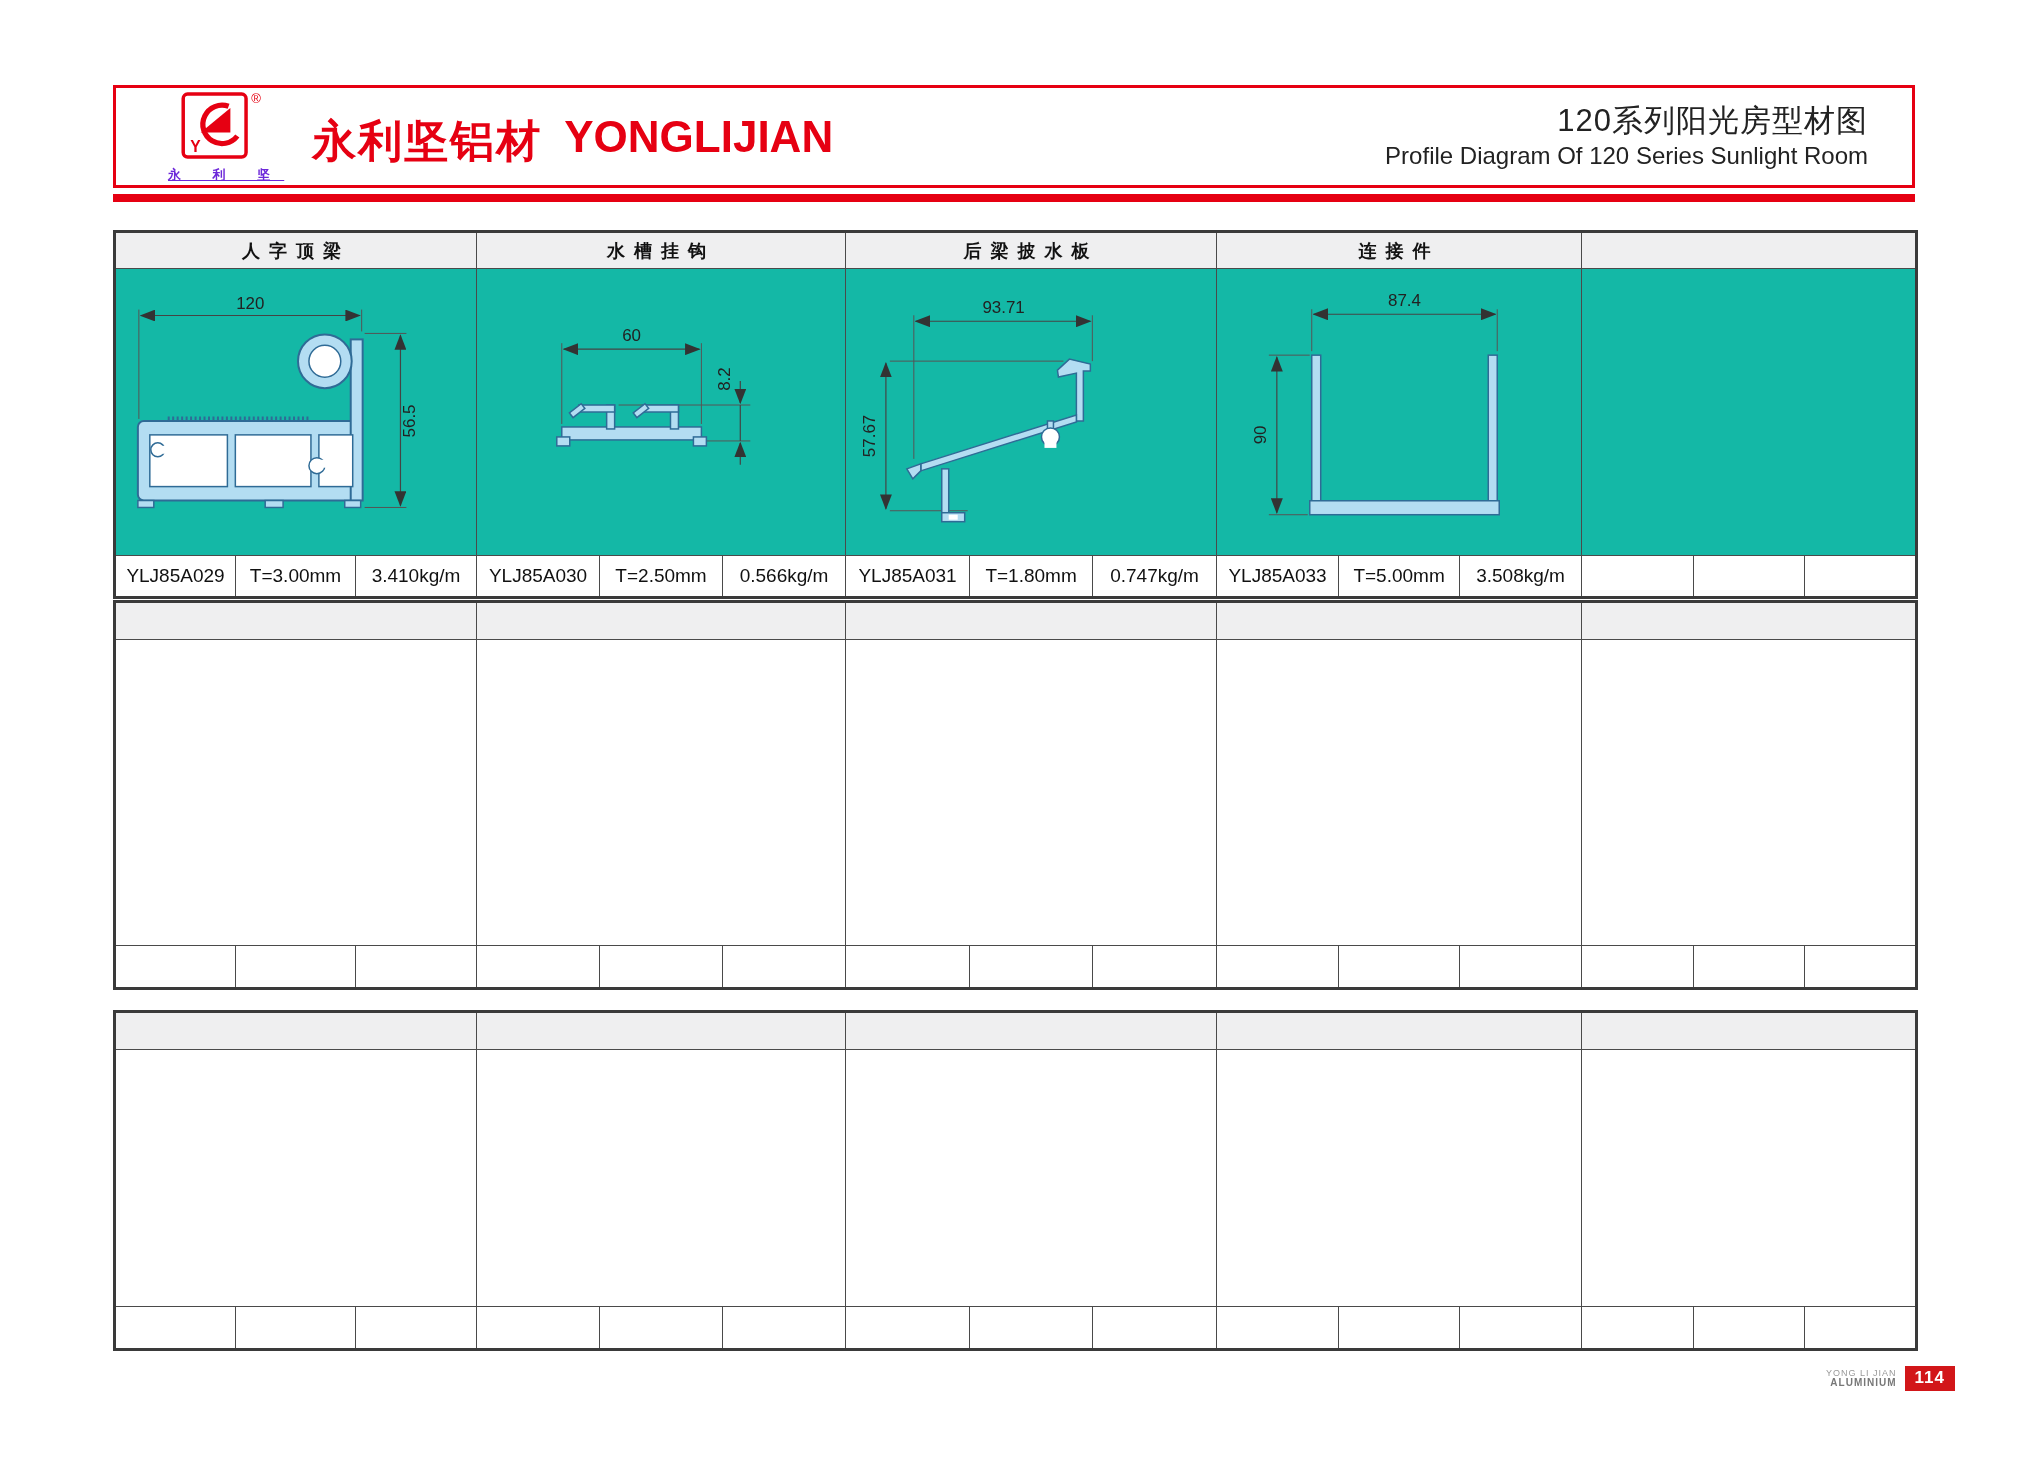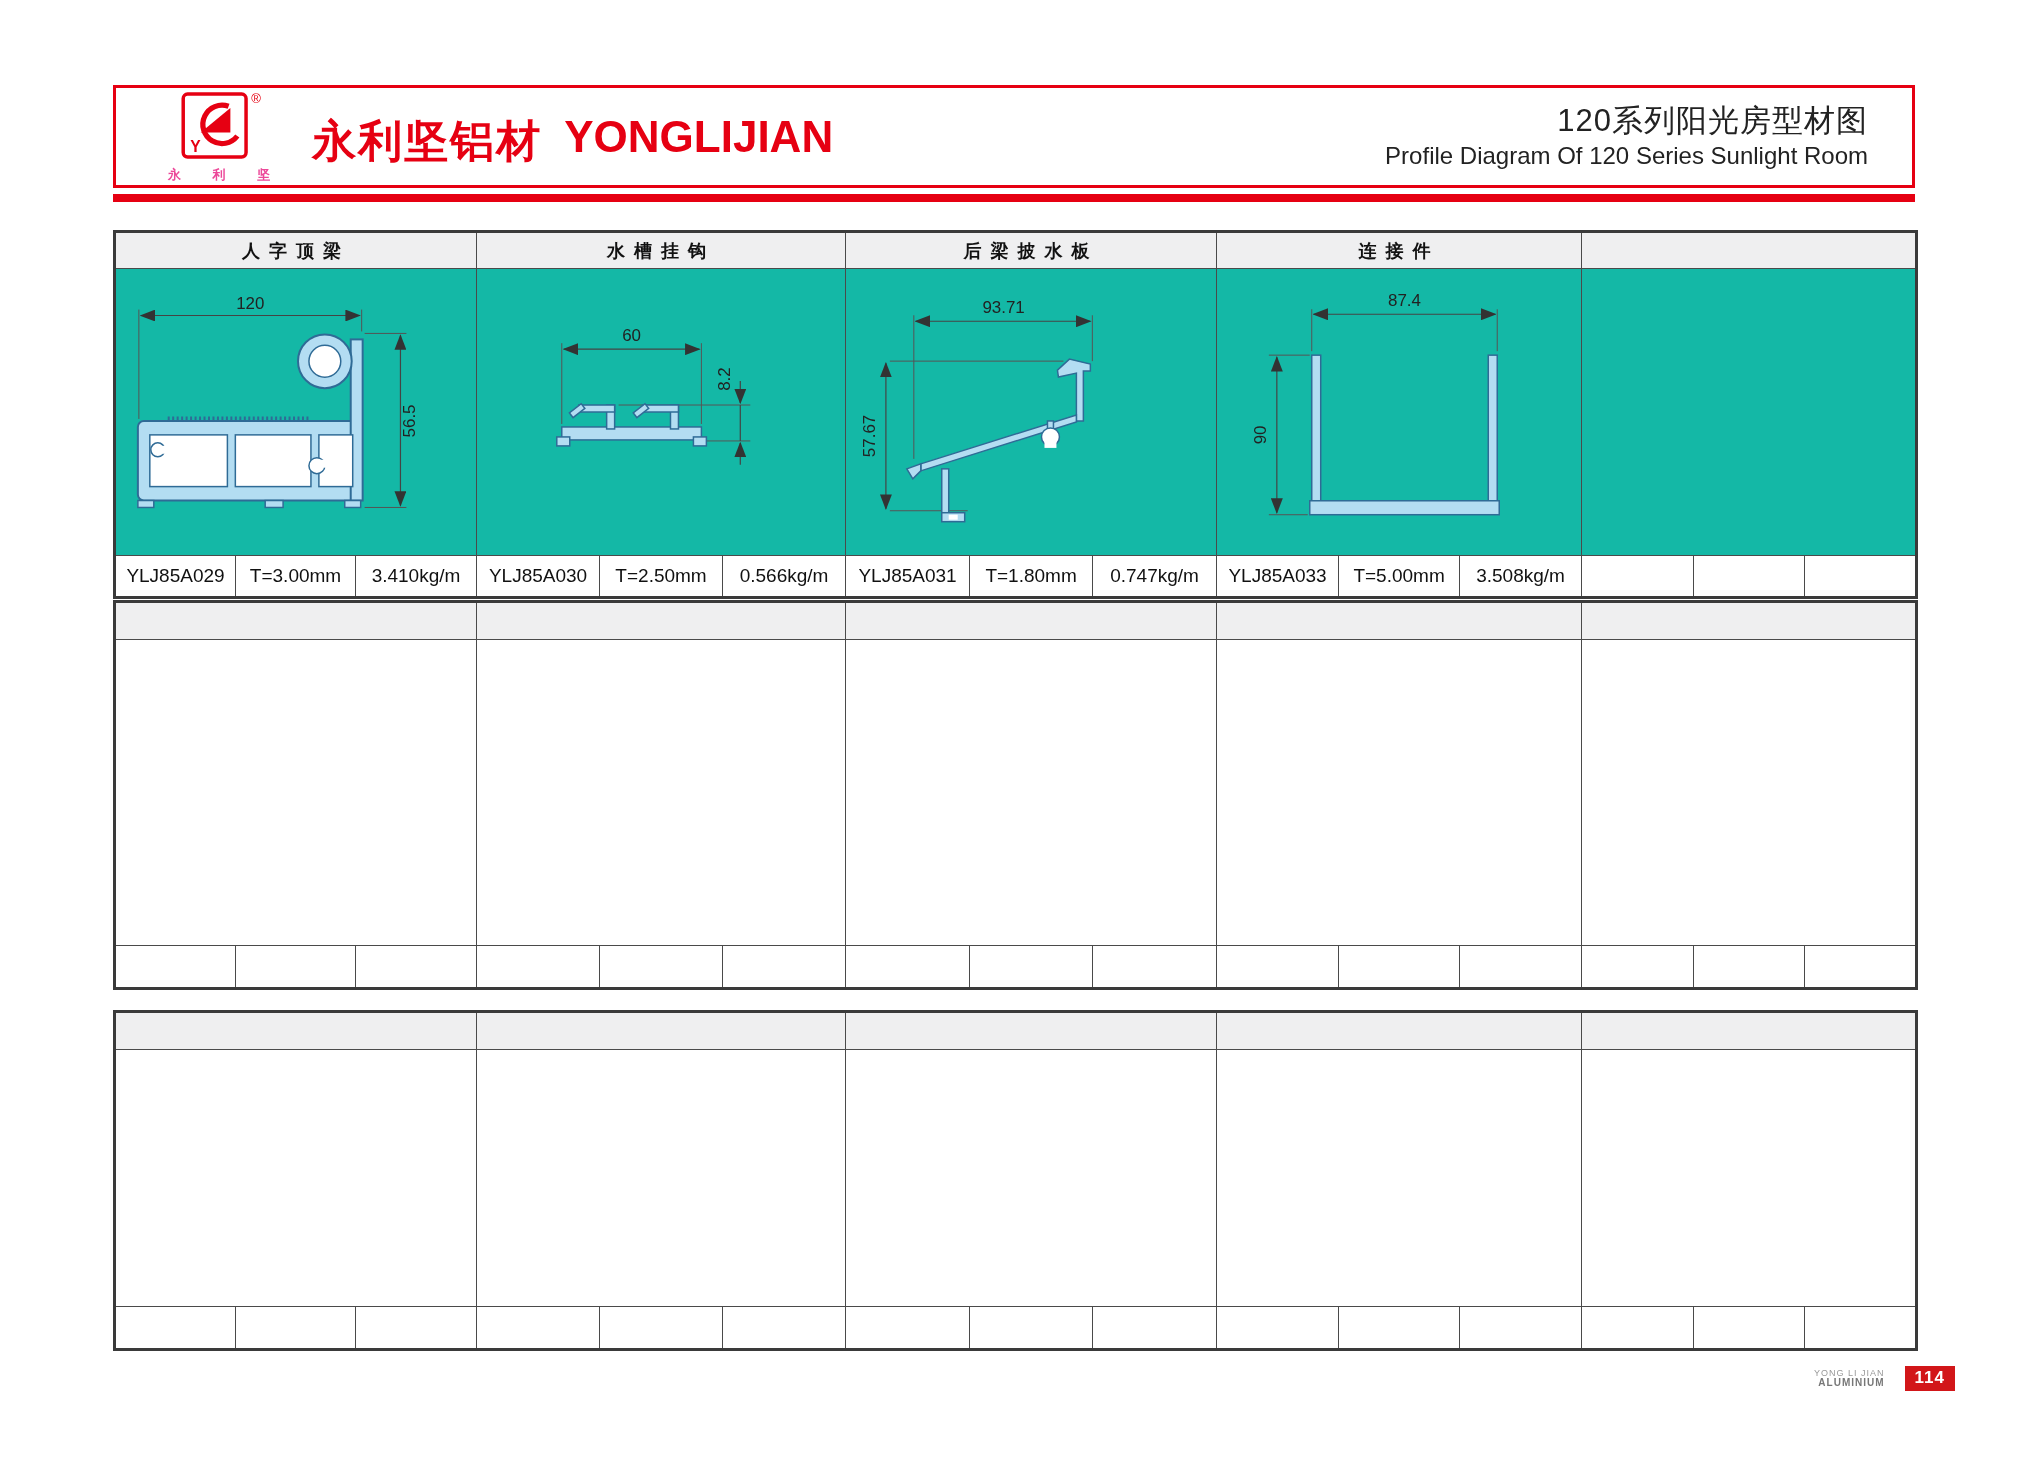--- a/index.html
+++ b/index.html
@@ -5,21 +5,21 @@
   * { margin:0; padding:0; box-sizing:border-box; }
   html,body { background:#ffffff; }
   body { font-family:"Liberation Sans", sans-serif; color:#222; }
   .page { position:relative; width:2027px; height:1457px; background:#fff; overflow:hidden; }
 
   
   .header-box { position:absolute; left:113px; top:85px; width:1802px; height:103px;
     border:3px solid #e60012; display:flex; align-items:center; }
   .red-bar { position:absolute; left:113px; top:194px; width:1802px; height:8px; background:#e60012; }
   .logo-wrap { display:flex; flex-direction:column; align-items:center; margin-left:38px; }
-  .logo-chars { color:#ec4899; font-size:13px; font-weight:bold; letter-spacing:14px; margin-top:-2px; padding-left:14px; }
+  .logo-chars { color:#6d28d9; font-size:13px; font-weight:bold; letter-spacing:14px; margin-top:-2px; padding-left:14px;text-decoration:underline; }
   .brand { display:flex; align-items:flex-start; gap:22px; margin-left:28px; margin-top:10px; }
   .brand-cn { color:#e60012; font-size:44px; font-weight:900; letter-spacing:2px; }
   .brand-en { color:#e60012; font-size:44px; font-weight:900; letter-spacing:0px; }
   .header-spacer { flex:1; }
   .title-block { display:flex; flex-direction:column; align-items:flex-end; margin-right:44px; line-height:1.25; }
   .title-cn { font-size:31px; color:#222; font-weight:500; letter-spacing:1px; }
   .title-en { font-size:24px; color:#222; }
 
   
   table.sheet { position:absolute; left:113px; width:1802px; border-collapse:collapse; table-layout:fixed;
@@ -42,21 +42,21 @@
   .ext { stroke:#555; stroke-width:1; }
   .dim { stroke:#444; stroke-width:1.2; }
   .al { fill:#b3ddf2; stroke:#2f6b96; stroke-width:2; }
   .al-thin { fill:#b3ddf2; stroke:#2f6b96; stroke-width:1.5; }
   .hole { fill:#ffffff; stroke:#2f6b96; stroke-width:1.5; }
 
   
   .note { position:absolute; left:0; top:1362px; width:100%; text-align:center;
     font-size:21px; font-weight:bold; color:#1a1a1a; letter-spacing:1px; }
   .page-brand { position:absolute; left:1740px; top:1366px; width:215px; display:flex;
-    align-items:center; justify-content:flex-end; gap:20px; }
+    align-items:center; justify-content:flex-end; gap:8px; }
   .pb-text { text-align:right; line-height:1.05; }
   .pb-line1 { font-size:9px; color:#999; letter-spacing:1px; }
   .pb-line2 { font-size:10px; color:#777; font-weight:bold; letter-spacing:1px; }
   .page-num { background:#d21619; color:#fff; font-size:17px; font-weight:bold;
     padding:2px 10px 3px 10px; letter-spacing:1px; }
 </style>
 </head>
 <body>
 
 <div class="page">

